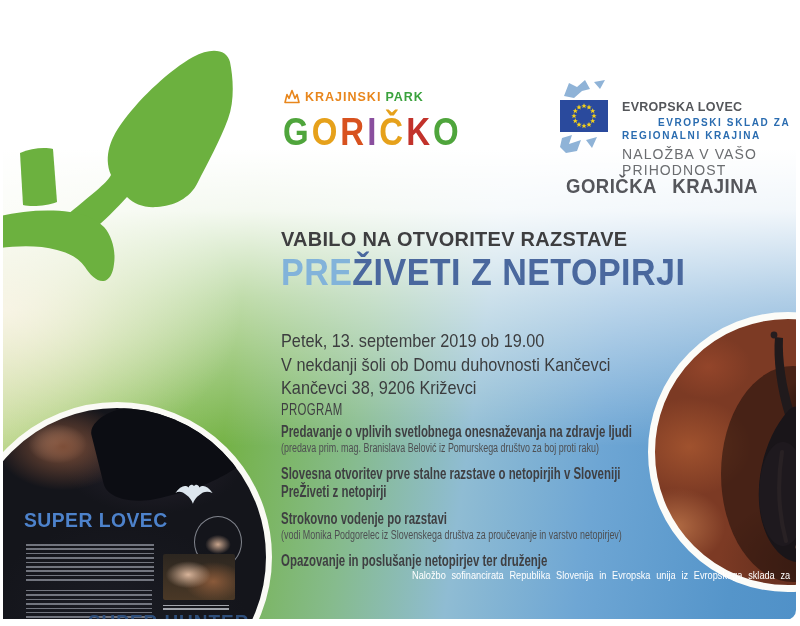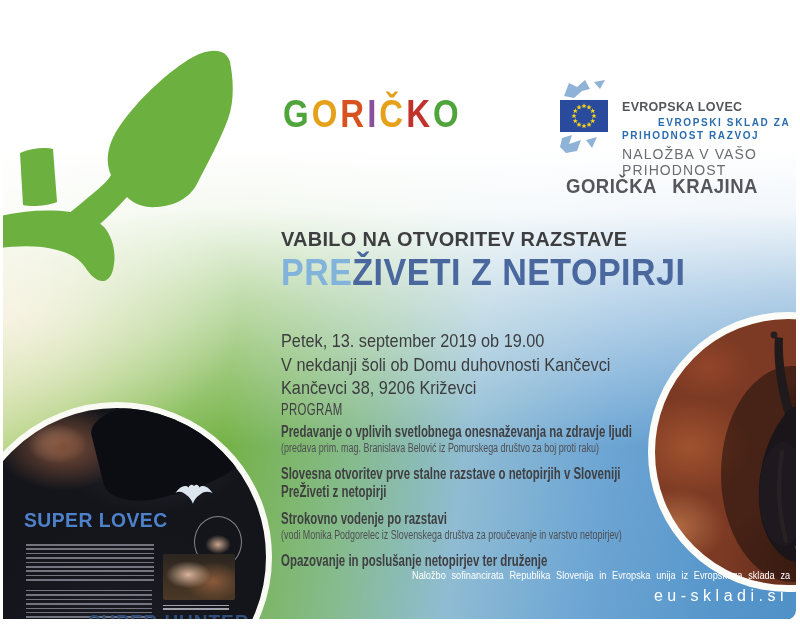--- a/index.html
+++ b/index.html
@@ -119,20 +119,27 @@
                C117,180 103,194 91,204 C83,211 72,215 66,208 C62,203 60,196 62,191
                C72,183 85,172 96,163 C104,156 109,151 111,147 C103,128 111,109 124,92 Z"></path>
       <path d="M20,125 C31,120 45,119 53,121 L57,174 C47,178 31,179 23,177 Z"></path>
       <path d="M0,188 C22,183 48,181 70,184 C85,186 96,191 104,199 C112,208 116,223 114,236
                C113,246 109,252 104,253 C97,254 90,247 85,239 C79,230 69,225 57,222
                C39,217 17,218 0,220 Z"></path>
     </g>
   </svg>
 
   <div class="park-logo">
+    <div class="park-row1">
+      <svg width="18" height="15" viewBox="0 0 18 14">
+        <path d="M2,13 L4,5 L6,9 L9,1 L12,9 L14,5 L16,13 Z" fill="none" stroke="#e8861c" stroke-width="1.6" stroke-linejoin="round"></path>
+      </svg>
+      <span class="t park-krajinski">KRAJINSKI</span>
+      <span class="t park-park">PARK</span>
+    </div>
     <div class="park-wordmark"><span style="color: rgb(79, 165, 60);">G</span><span style="color: rgb(230, 161, 27);">O</span><span style="color: rgb(216, 82, 31);">R</span><span style="color: rgb(138, 79, 158);">I</span><span style="color: rgb(230, 161, 27);">Č</span><span style="color: rgb(194, 50, 43);">K</span><span style="color: rgb(79, 165, 60);">O</span></div>
   </div>
 
   <div class="eu-logo">
     <svg class="eu-emblem" width="62" height="78" viewBox="0 0 62 78">
       <defs>
         <path id="star" d="M0,-2.8 L0.82,-0.86 2.66,-0.86 1.18,0.33 1.64,2.26 0,1.1 -1.64,2.26 -1.18,0.33 -2.66,-0.86 -0.82,-0.86 Z" fill="#f6d21a"></path>
       </defs>
       <g fill="#8fb3d7">
         <path d="M8,16 L13,3 L21,7 L29,0 L34,9 L26,11 L18,18 Z"></path>
@@ -151,21 +158,21 @@
         <use href="#star" x="28" y="46"></use>
           <use href="#star" x="23" y="44.7"></use>
         <use href="#star" x="19.3" y="41"></use>
           <use href="#star" x="18" y="36"></use>
         <use href="#star" x="19.3" y="31"></use>
           <use href="#star" x="23" y="27.3"></use>
       </g>
     </svg>
     <div class="eu-name">EVROPSKA LOVEC</div>
     <div class="eu-fund eu-f1">EVROPSKI SKLAD ZA</div>
-    <div class="eu-fund eu-f2">PRIHODNOST RAZVOJ</div>
+    <div class="eu-fund eu-f2">REGIONALNI KRAJINA</div>
     <div class="eu-tagline">NALOŽBA V VAŠO PRIHODNOST</div>
   </div>
 
   <div class="region-heading">GORIČKA KRAJINA</div>
 
   <div class="kicker">VABILO NA OTVORITEV RAZSTAVE</div>
   <div class="title">
     <span class="pre">PRE</span><span class="rest">ŽIVETI Z NETOPIRJI</span>
   </div>
 
@@ -213,19 +220,18 @@
       <circle cx="160" cy="12" r="3.4" fill="#251d1f"></circle>
       <path d="M133,92 C108,120 97,170 108,206 C116,233 136,249 153,241 C173,232 185,200 181,165
                C178,135 166,105 151,92 C145,86 138,86 133,92 Z" fill="#191519"></path>
       <path d="M149,128 C155,160 153,202 144,228" stroke="#6f5244" stroke-width="7" fill="none" stroke-linecap="round" opacity="0.85"></path>
       <path d="M127,133 C122,165 124,196 131,222" stroke="#3a2e2c" stroke-width="4" fill="none" stroke-linecap="round" opacity="0.6"></path>
       <ellipse cx="128" cy="175" rx="24" ry="52" fill="#231e24" opacity="0.5"></ellipse>
     </svg>
   </div>
 
   <div class="footer-note">Naložbo sofinancirata Republika Slovenija in Evropska unija iz Evropskega sklada za regionalni razvoj.</div>
-  <div class="footer-site">eu-skladi.si</div>
 
   <div class="frame frame-left"></div>
   <div class="frame frame-right"></div>
   <div class="frame frame-bottom"></div>
 
 </div>
 
 </body></html>

